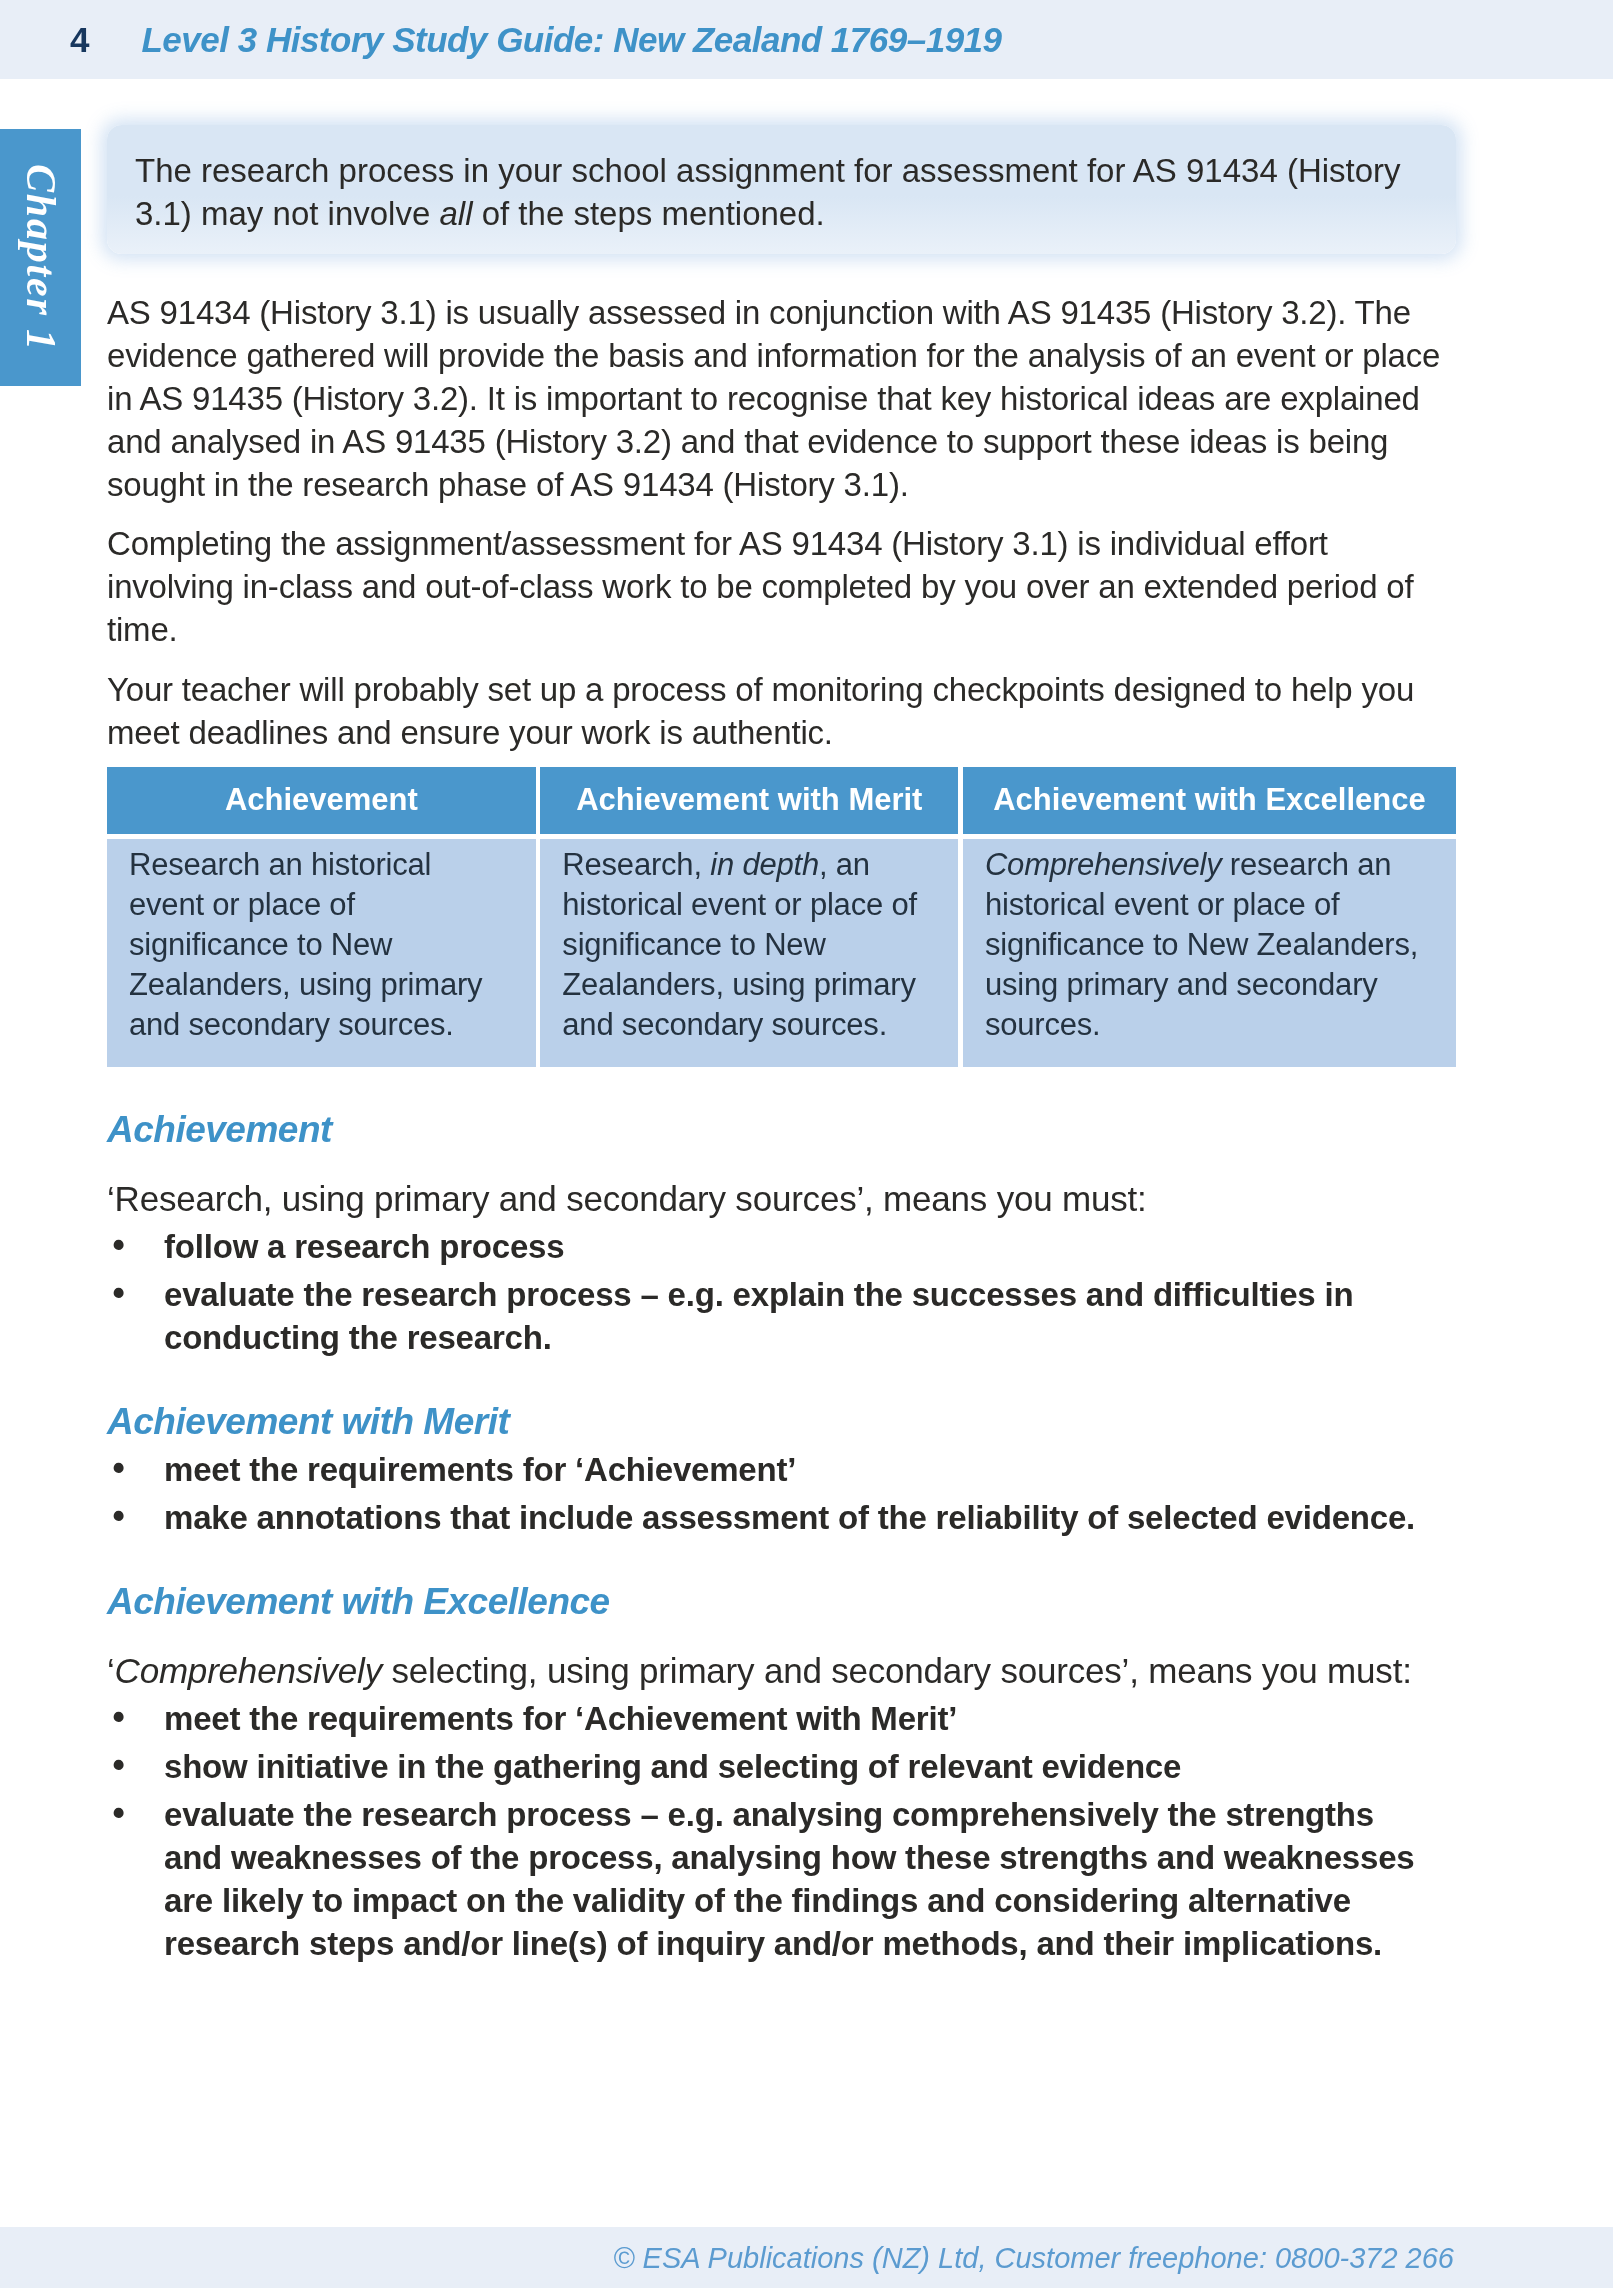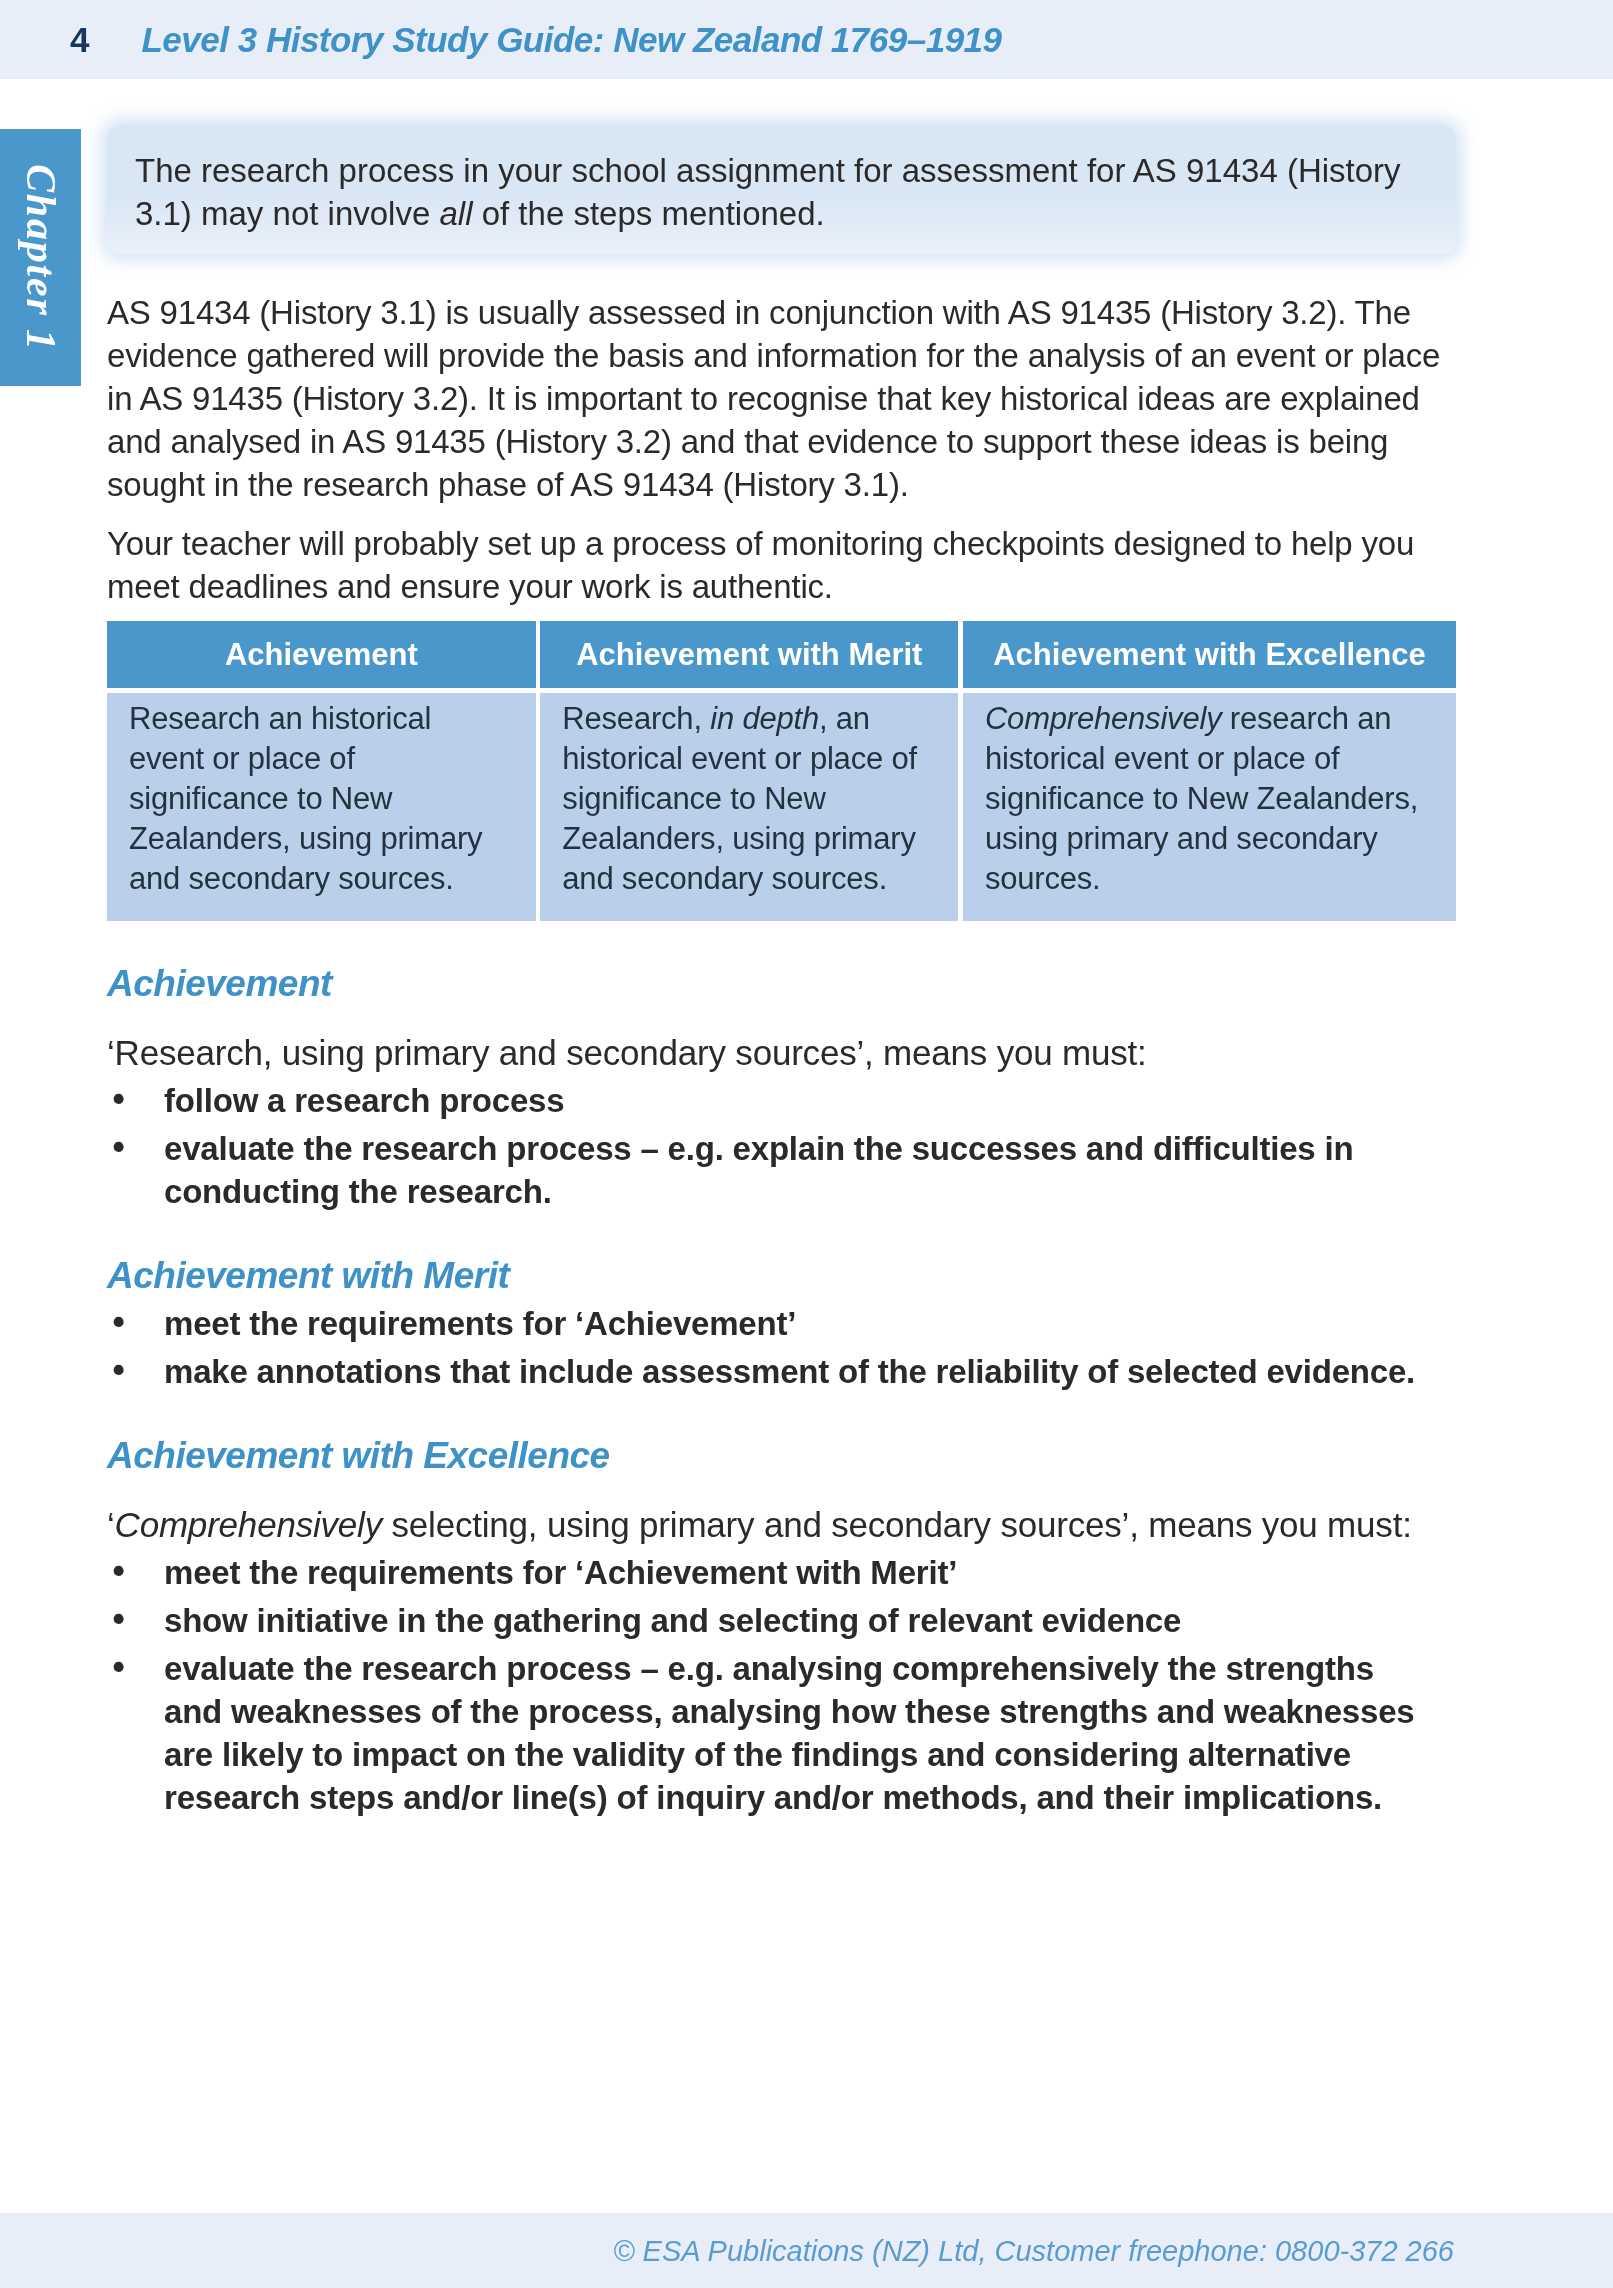--- a/index.html
+++ b/index.html
@@ -120,21 +120,21 @@
     max-width:1311px;
     font-weight:bold;
   }
   ul.bullets li::before{
     content:"\2022";
     position:absolute;left:5.5px;top:-1.8px;
     font-size:35px;
   }
   
   .page-footer{
-    position:absolute;left:0;right:0;bottom:0;height:76px;
+    position:absolute;left:0;right:0;bottom:0;height:62px;
     background:var(--band);
     display:flex;align-items:center;justify-content:flex-end;
     padding-right:159px;
   }
   .footer-text{
     font-style:italic;
     font-size:29px;
     color:var(--footer-ink);
   }
   em{font-style:italic;}
@@ -153,20 +153,21 @@
     <span>Chapter 1</span>
   </aside>
 
   <main class="content">
 
     <div class="callout">
       <p><span>The research process in your school assignment for assessment for AS 91434 (History 3.1) may not involve </span><em>all</em><span> of the steps mentioned.</span></p>
     </div>
 
     <p class="para">AS 91434 (History 3.1) is usually assessed in conjunction with AS 91435 (History 3.2). The evidence gathered will provide the basis and information for the analysis of an event or place in AS 91435 (History 3.2). It is important to recognise that key historical ideas are explained and analysed in AS 91435 (History 3.2) and that evidence to support these ideas is being sought in the research phase of AS 91434 (History 3.1).</p>
+    <p class="para">Completing the assignment/assessment for AS 91434 (History 3.1) is individual effort involving in-class and out-of-class work to be completed by you over an extended period of time.</p>
     <p class="para">Your teacher will probably set up a process of monitoring checkpoints designed to help you meet deadlines and ensure your work is authentic.</p>
 
 
     <div class="criteria-table">
       <div class="th">Achievement</div>
       <div class="th">Achievement with Merit</div>
       <div class="th">Achievement with Excellence</div>
 
       <div class="td"><span>Research an historical event or place of significance to New Zealanders, using primary and secondary sources.</span><em></em><span></span></div>
       <div class="td"><span>Research, </span><em>in depth</em><span>, an historical event or place of significance to New Zealanders, using primary and secondary sources.</span></div>

